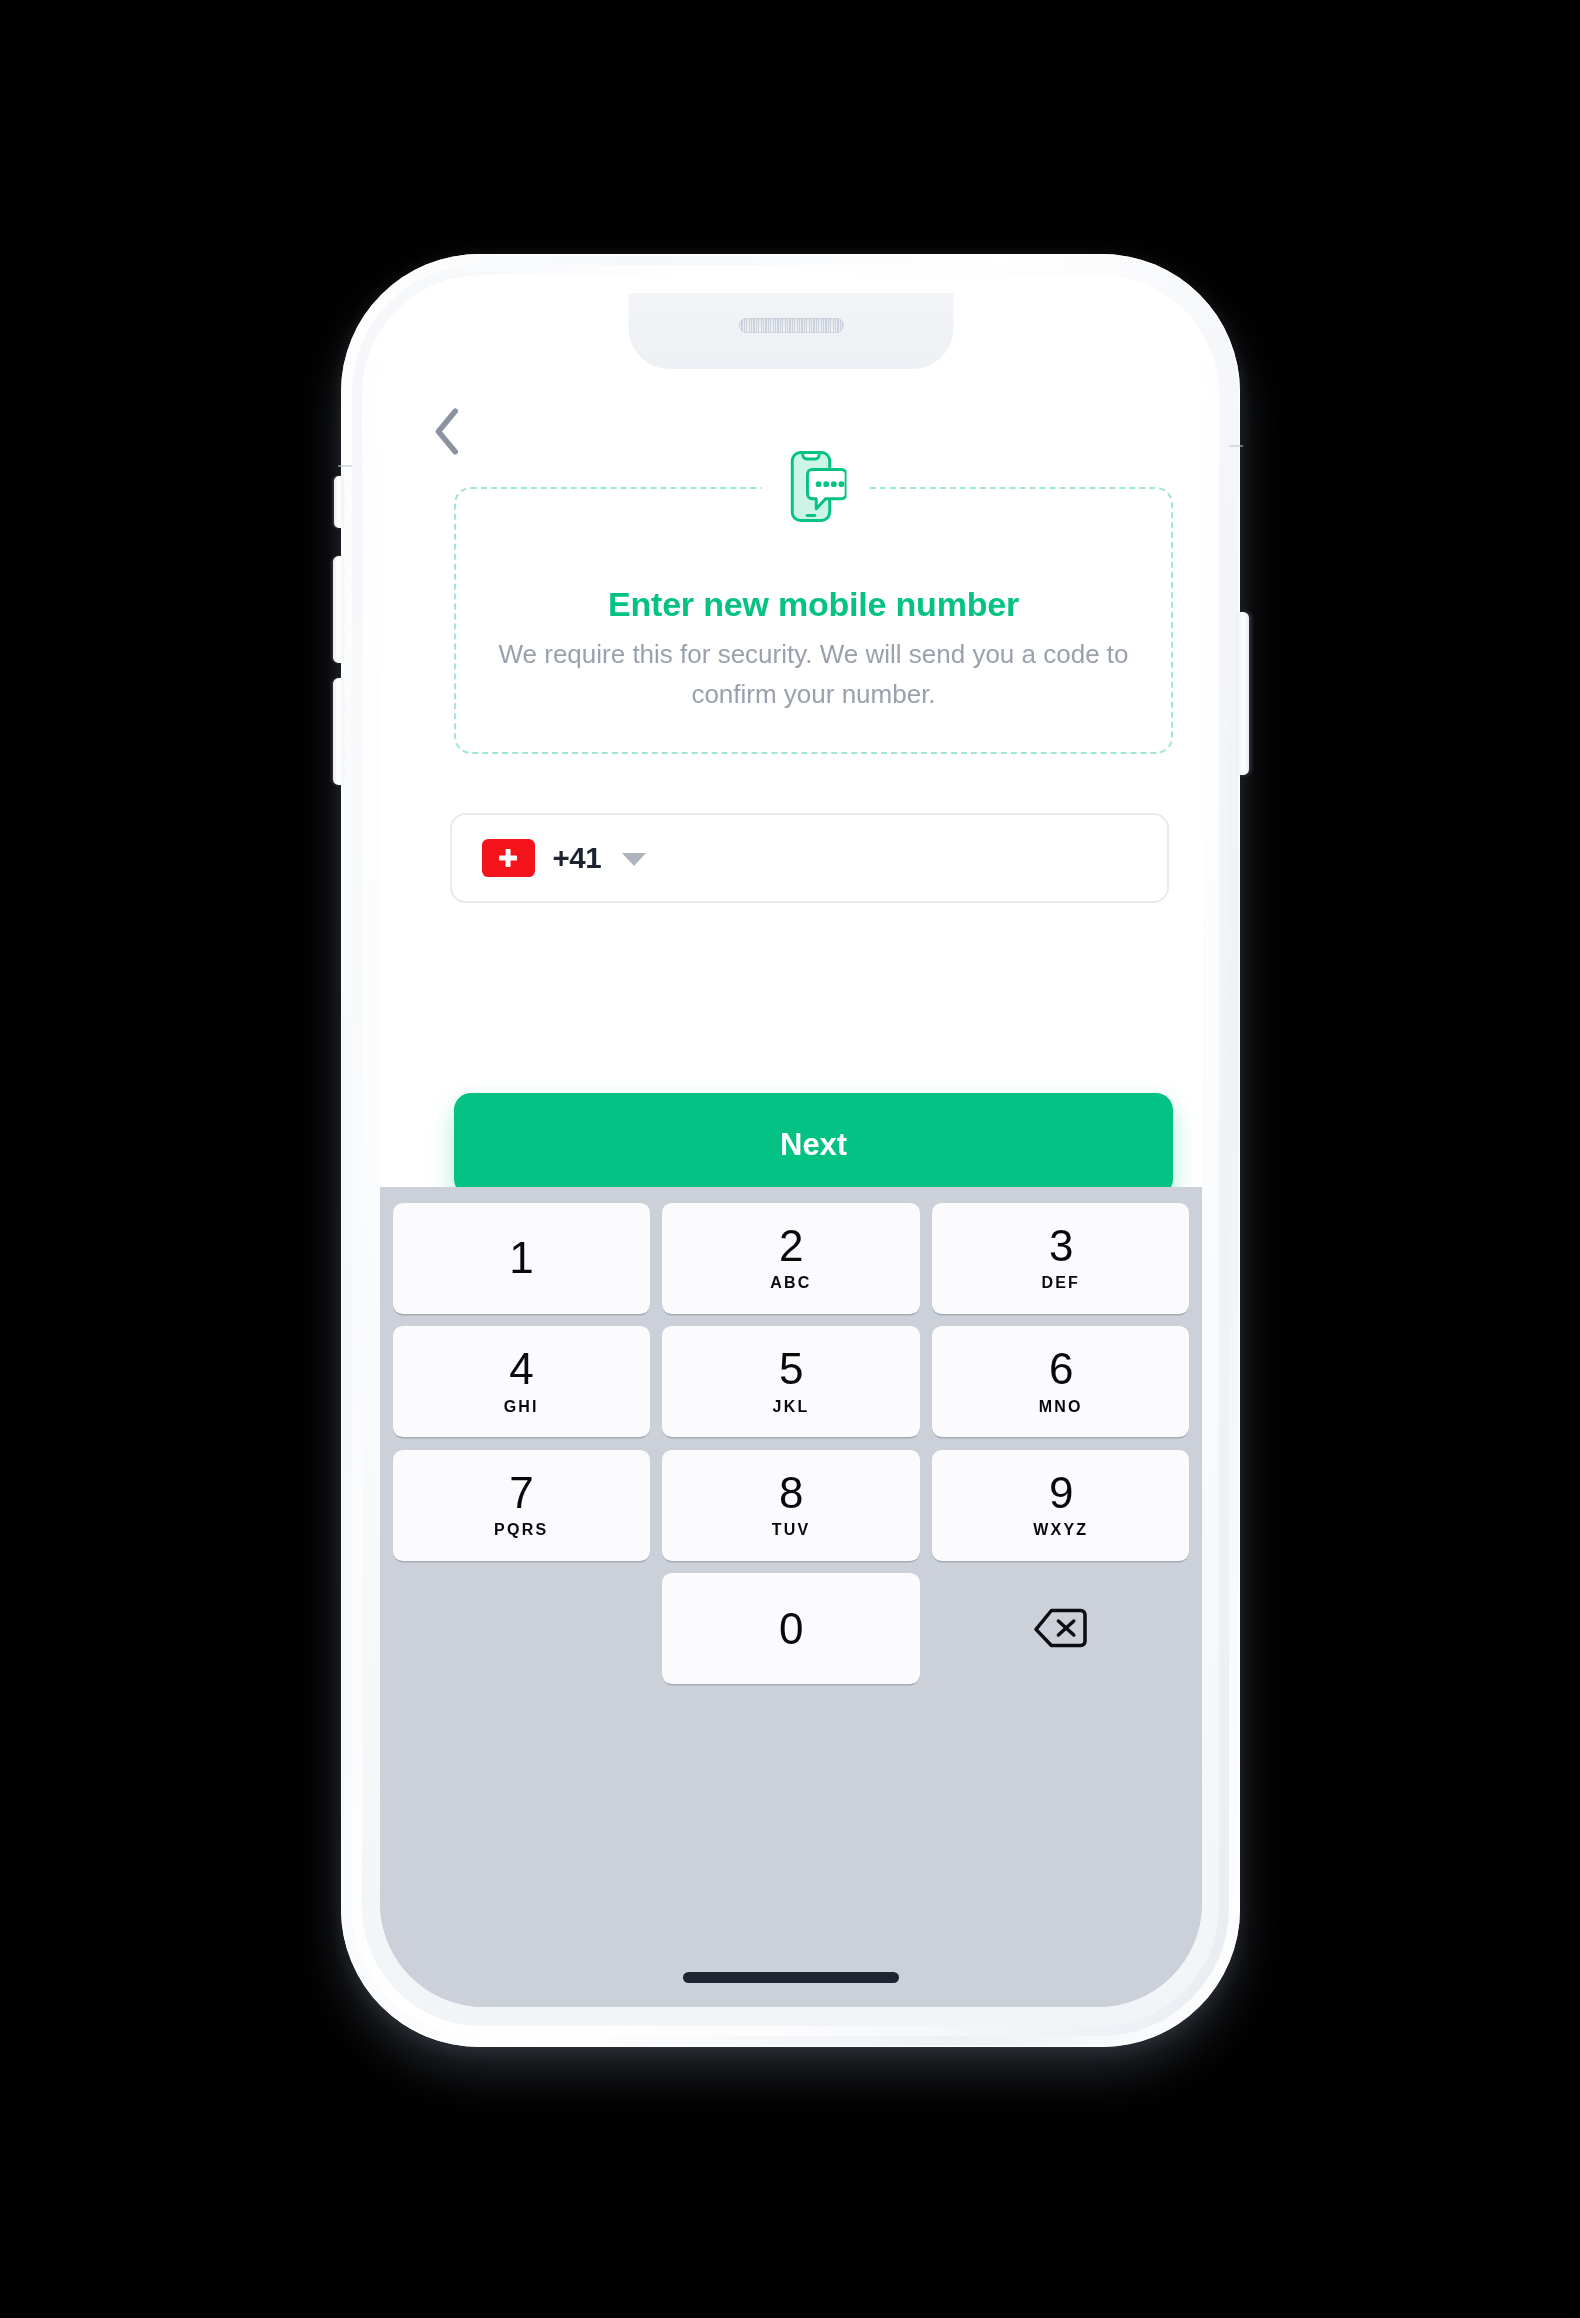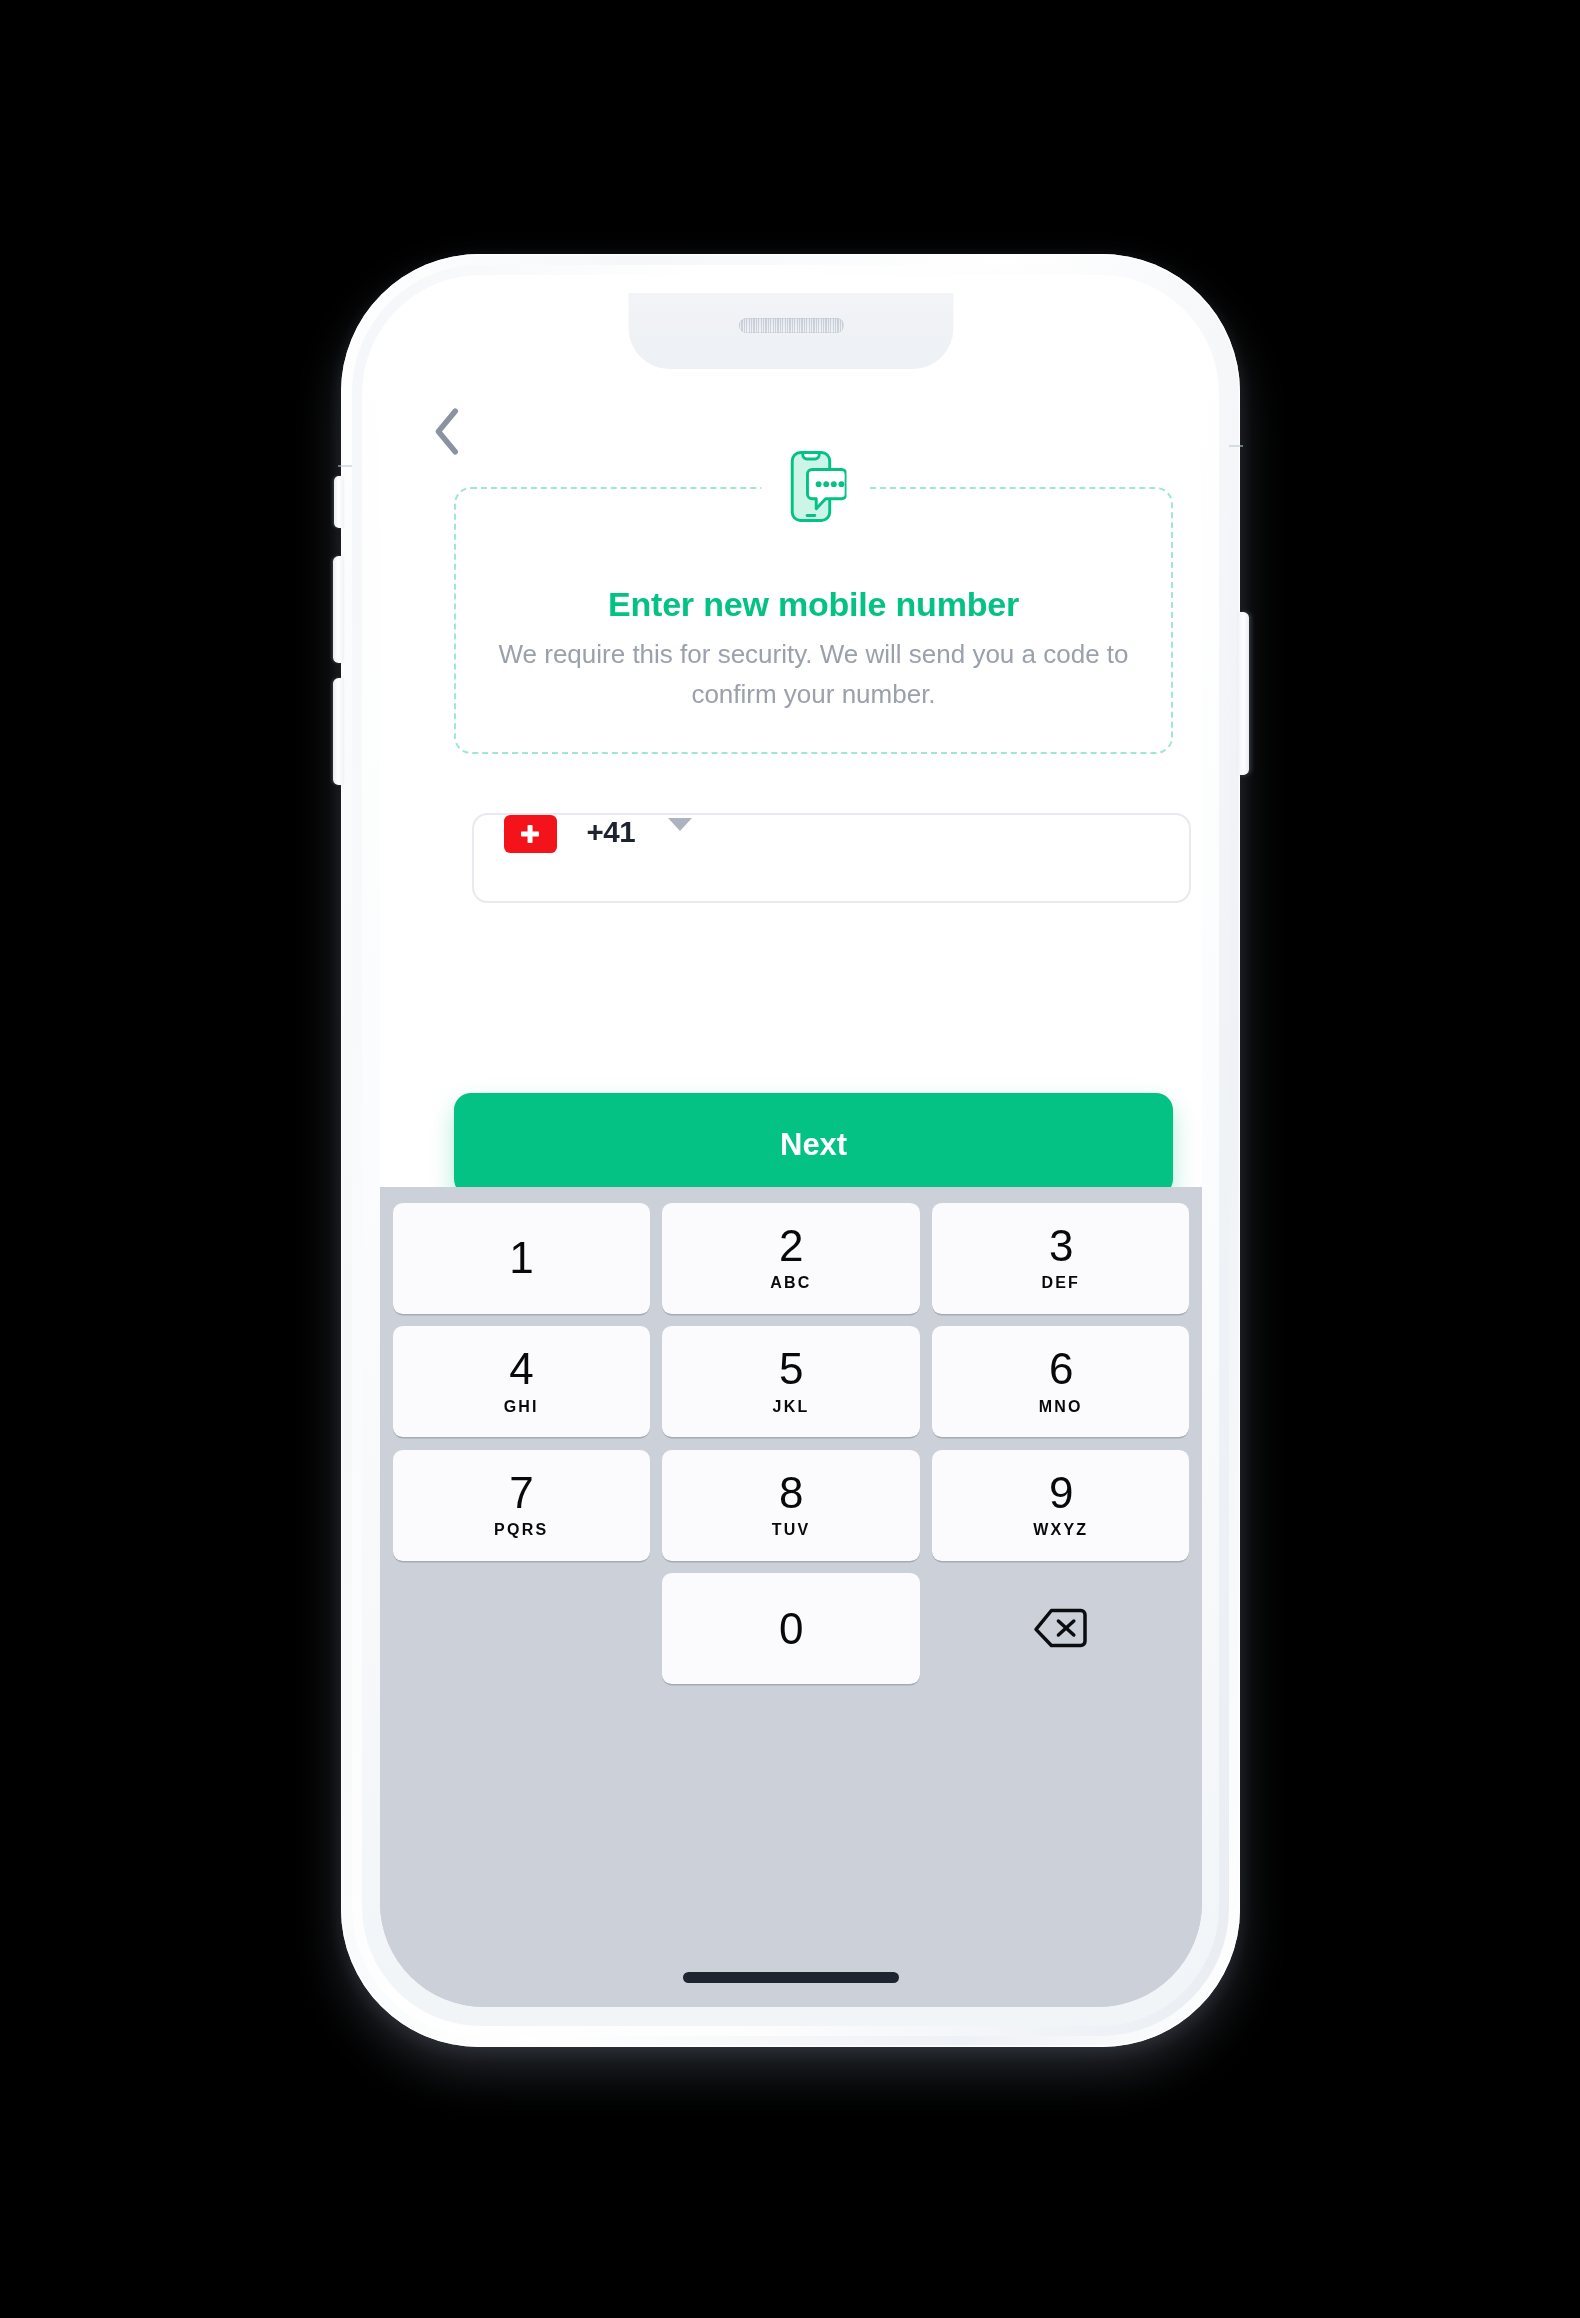--- a/index.html
+++ b/index.html
@@ -211,31 +211,31 @@
     text-align: center;
     font-size: 26px;
     line-height: 1.52;
     color: #9aa1ac;
     font-weight: 400;
   }
 
   
   #phone-input-row {
     position: absolute;
-    left: 92px;
+    left: 70px;
     top: 444px;
     width: 719px;
     height: 90px;
     border: 2.1px solid #e7eaef;
     border-radius: 15.5px;
     background: #ffffff;
     display: flex;
-    align-items: flex-start;
+    align-items: center;
     padding-left: 29.5px;
-    gap: 30px;
+    gap: 18px;
   }
   #country-flag {
     width: 53px;
     height: 38px;
     border-radius: 6.3px;
     background: #f4121b;
     position: relative;
     flex: 0 0 auto;
   }
   #country-flag::before,

